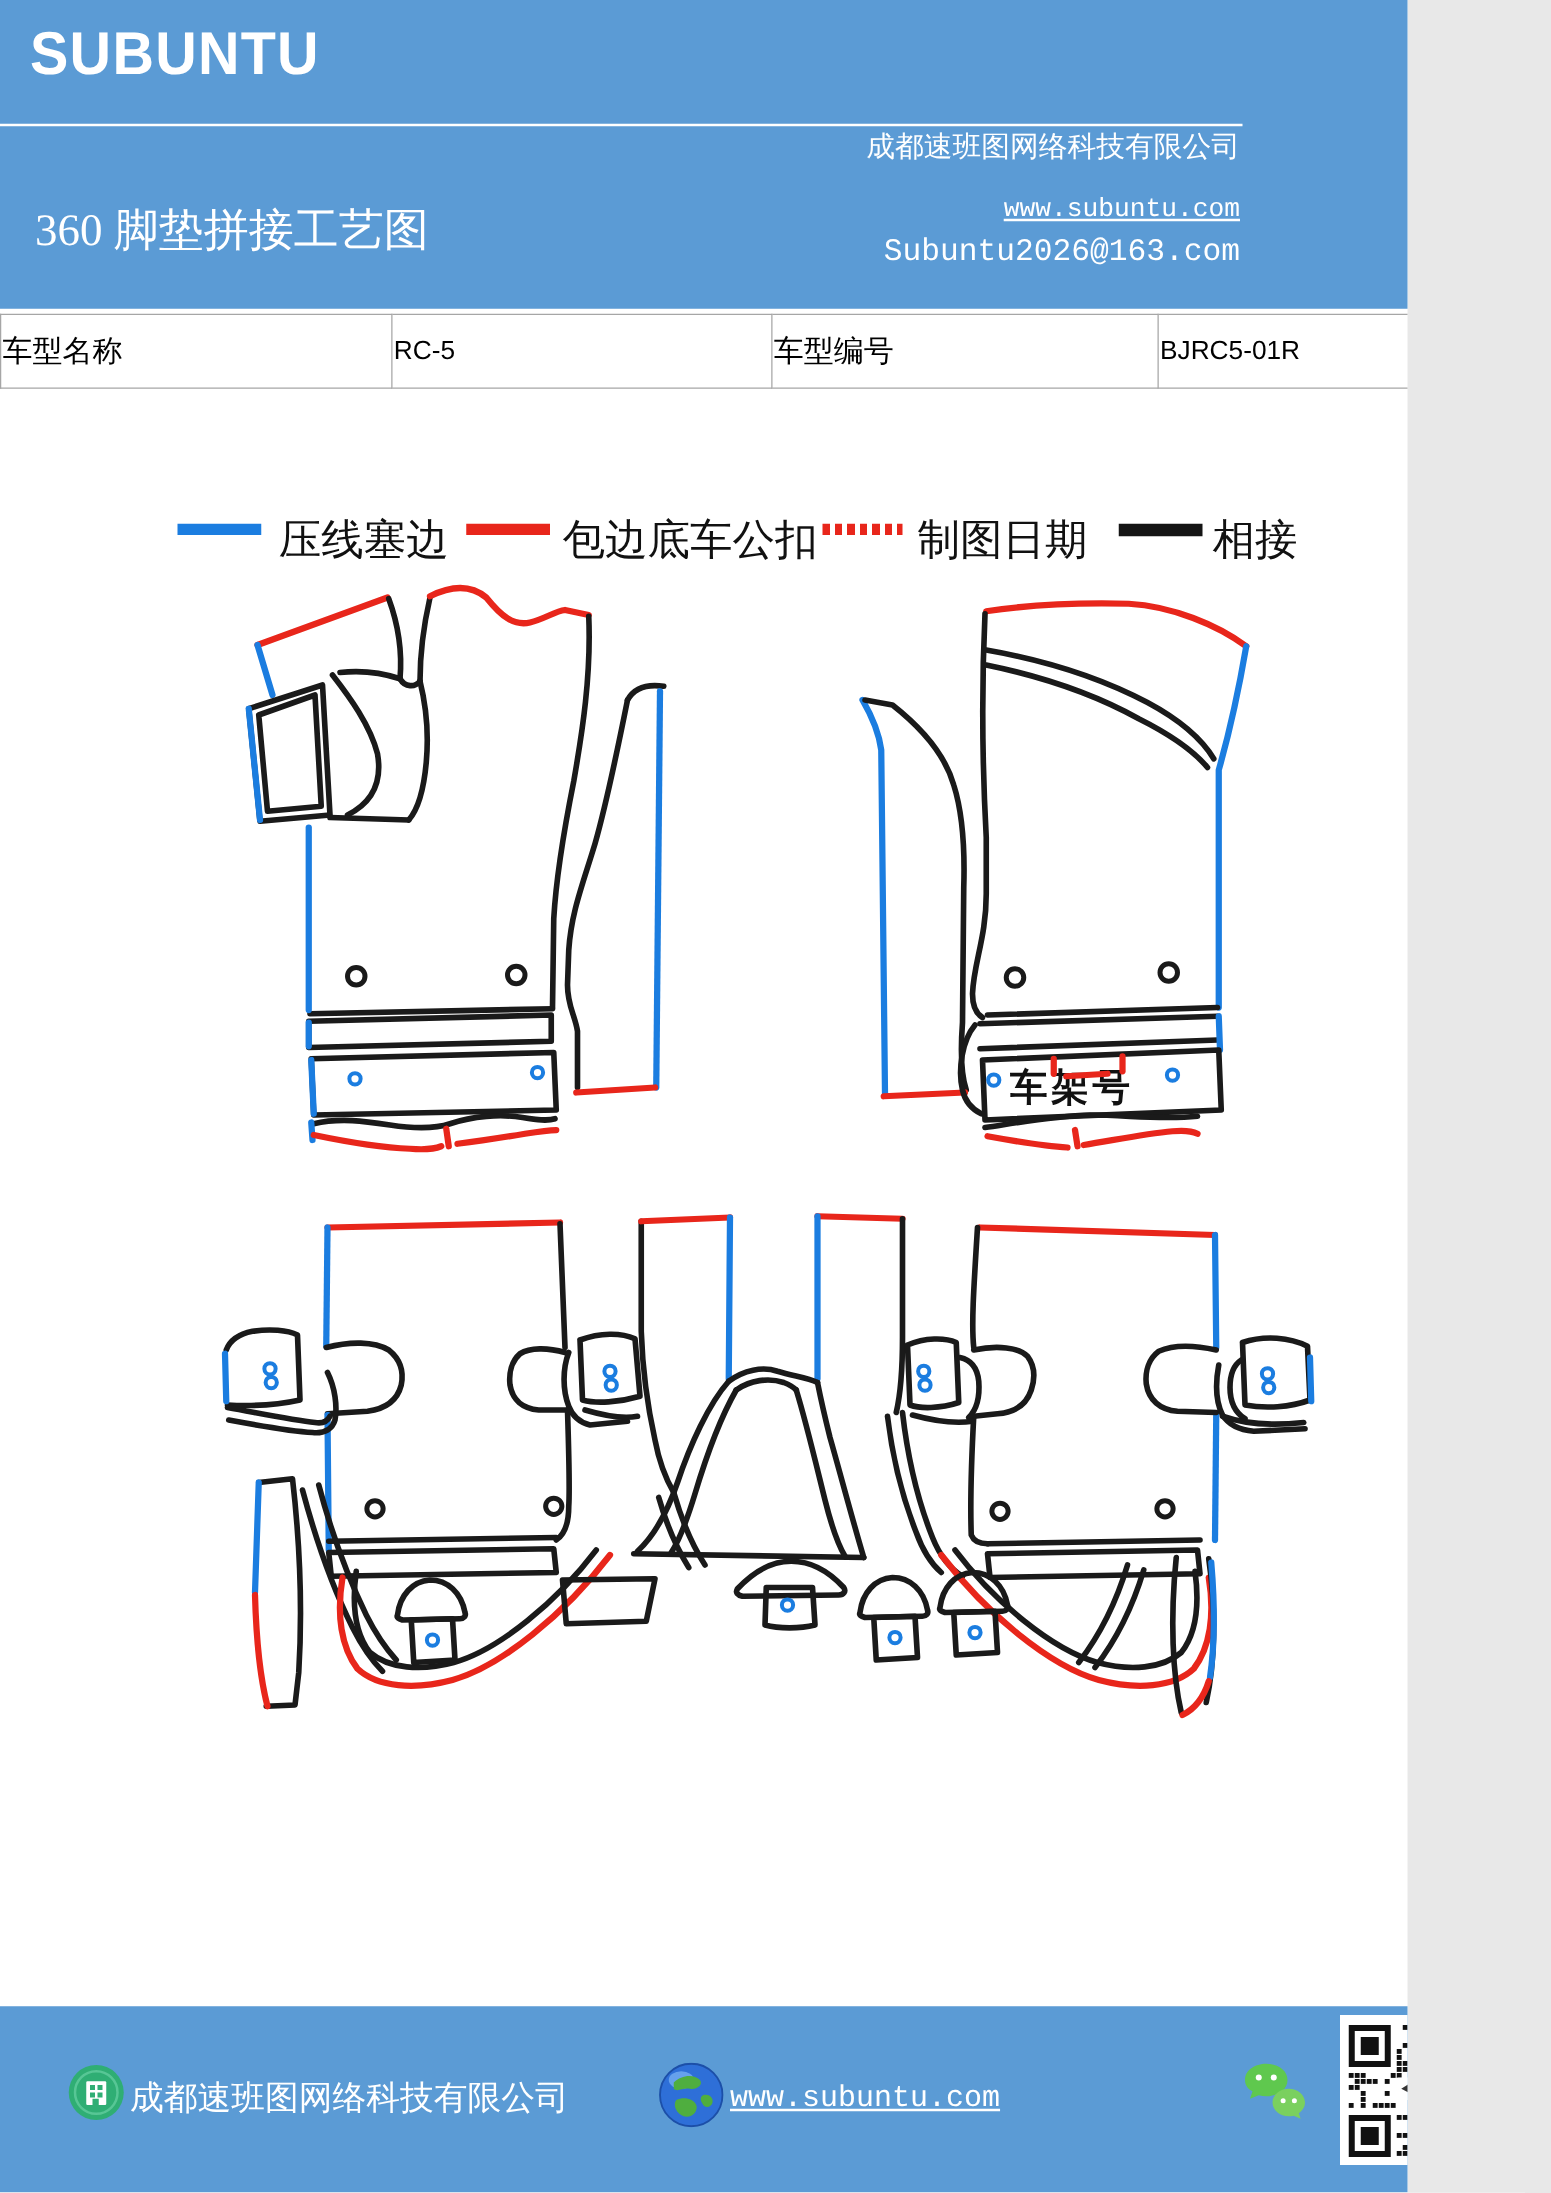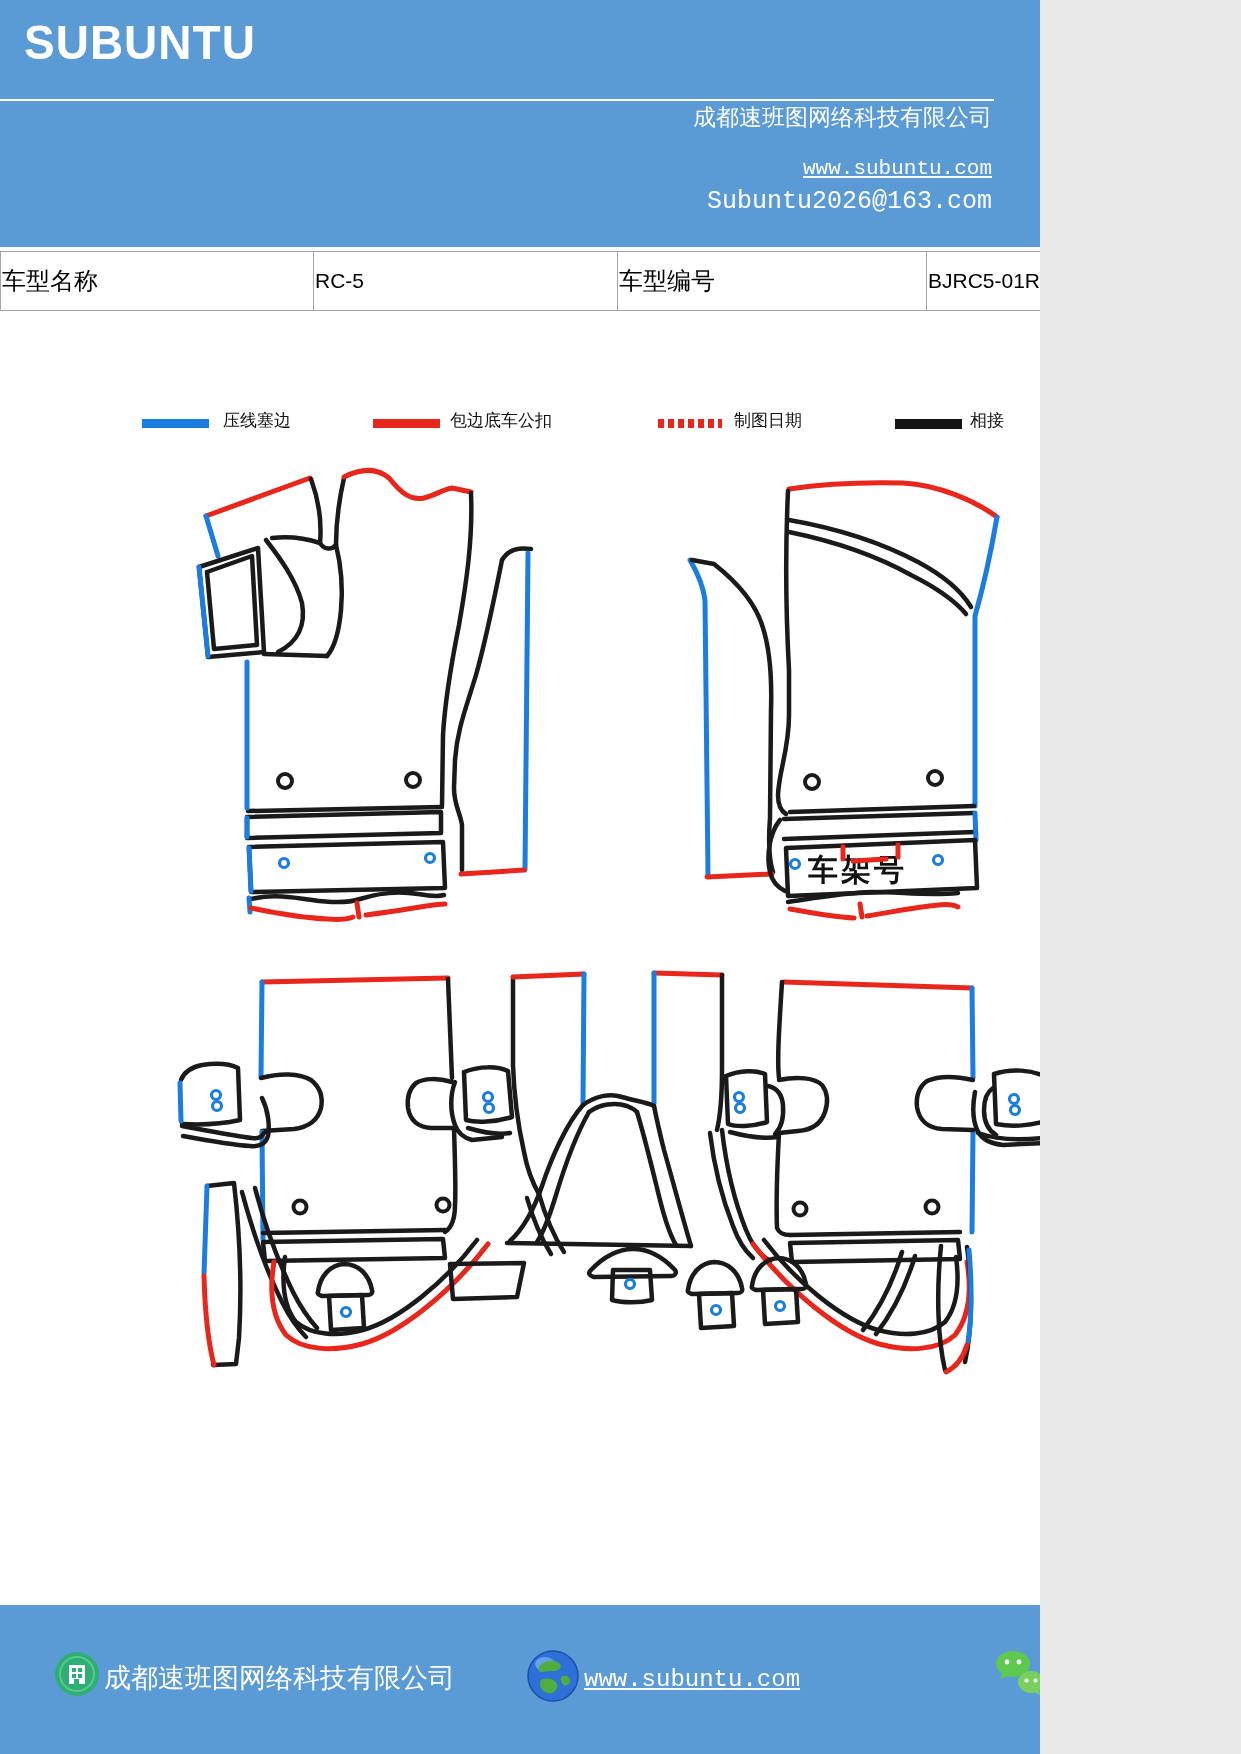--- a/index.html
+++ b/index.html
@@ -1,16 +1,16 @@
 <!DOCTYPE html>
 <html><head>
 <meta charset="utf-8">
 <style>
   html,body{margin:0;padding:0;background:#e8e8e8;}
-  .page{position:relative;width:1040px;height:1754px;background:#ffffff;overflow:hidden;
+  .page{position:relative;width:1126px;height:1754px;background:#ffffff;overflow:hidden;
         font-family:"Liberation Sans",sans-serif;}
   
   .header{position:absolute;top:0;left:0;width:1241px;height:247px;background:#5b9bd5;}
   .logo{position:absolute;top:14px;left:24px;color:#fff;font-size:46px;font-weight:bold;
         letter-spacing:1px;font-family:"Liberation Sans",sans-serif;transform:scaleY(1.05);transform-origin:top left;}
   .header-line{position:absolute;top:99px;left:0;width:994px;height:2px;background:#fff;}
   .doc-title{position:absolute;top:160px;left:28px;color:#fff;font-size:36px;
              font-family:"Liberation Serif",serif;}
   .company-top{position:absolute;top:102px;left:640px;width:352px;text-align:right;color:#fff;
                font-size:23px;font-family:"Liberation Serif",serif;}
@@ -19,21 +19,21 @@
   .site-top{position:absolute;top:157px;right:249px;color:#fff;font-size:21px;
             font-family:"Liberation Mono",monospace;text-decoration:underline;cursor:pointer;}
   .email-top{position:absolute;top:187px;right:249px;color:#fff;font-size:25px;
              font-family:"Liberation Mono",monospace;}
   
   .info-table{position:absolute;top:251px;left:0;width:1241px;border-collapse:collapse;table-layout:fixed;}
   .info-table td{border:1px solid #a6a6a6;height:56px;text-align:left;vertical-align:middle;color:#000000;}
   .info-table td.lab{font-family:"Liberation Serif",serif;font-size:24px;}
   .info-table td.val{font-family:"Liberation Sans",sans-serif;font-size:21px;}
   
-  .legend-label{position:absolute;top:409px;font-size:17px;color:#111;font-family:Liberation Mono, monospace;}
+  .legend-label{position:absolute;top:409px;font-size:34px;color:#111;font-family:Liberation Mono, monospace;}
   .sw{position:absolute;top:419px;height:9px;}
   .sw-blue{left:142px;width:67px;background:#1b7de0;}
   .sw-red{left:373px;width:67px;background:#e8261b;}
   .sw-dash{left:658px;width:64px;background:repeating-linear-gradient(90deg,#e8261b 0 6px,rgba(0,0,0,0) 6px 10px);}
   .sw-black{left:895px;width:67px;background:#151515;height:10px;}
   
   .diagram{position:absolute;top:430px;left:0;width:1241px;height:990px;}
   .diagram path,.diagram line{fill:none;stroke-linecap:round;stroke-linejoin:round;}
   .k{stroke:#1a1a1a;stroke-width:4.5;}
   .r{stroke:#e8261b;stroke-width:5;}
@@ -49,20 +49,21 @@
   .icon{position:absolute;}
 </style>
 </head>
 <body>
 
 <div class="page">
 
   <div class="header">
     <div class="logo">SUBUNTU</div>
     <div class="header-line"></div>
+    <div class="doc-title">360 脚垫拼接工艺图</div>
     <div class="company-top">成都速班图网络科技有限公司</div>
     <div class="site-top">www.subuntu.com</div>
     <div class="email-top">Subuntu2026@163.com</div>
   </div>
 
   <table class="info-table">
     <colgroup>
         <col style="width:313px">
         <col style="width:304px">
         <col style="width:309px">

